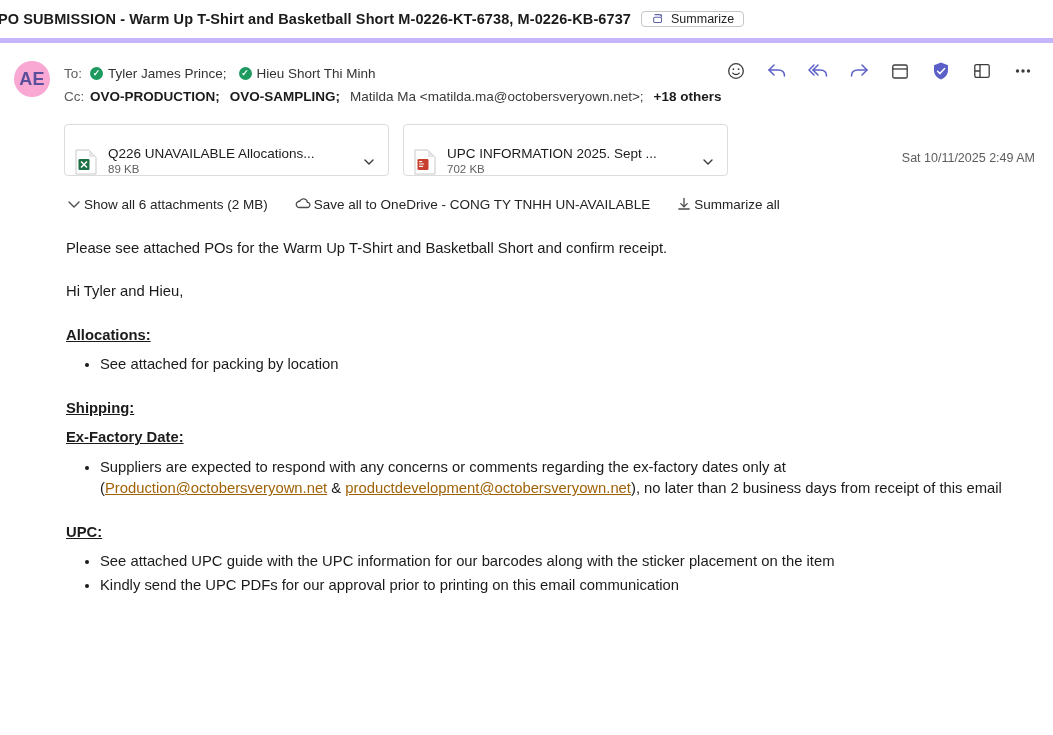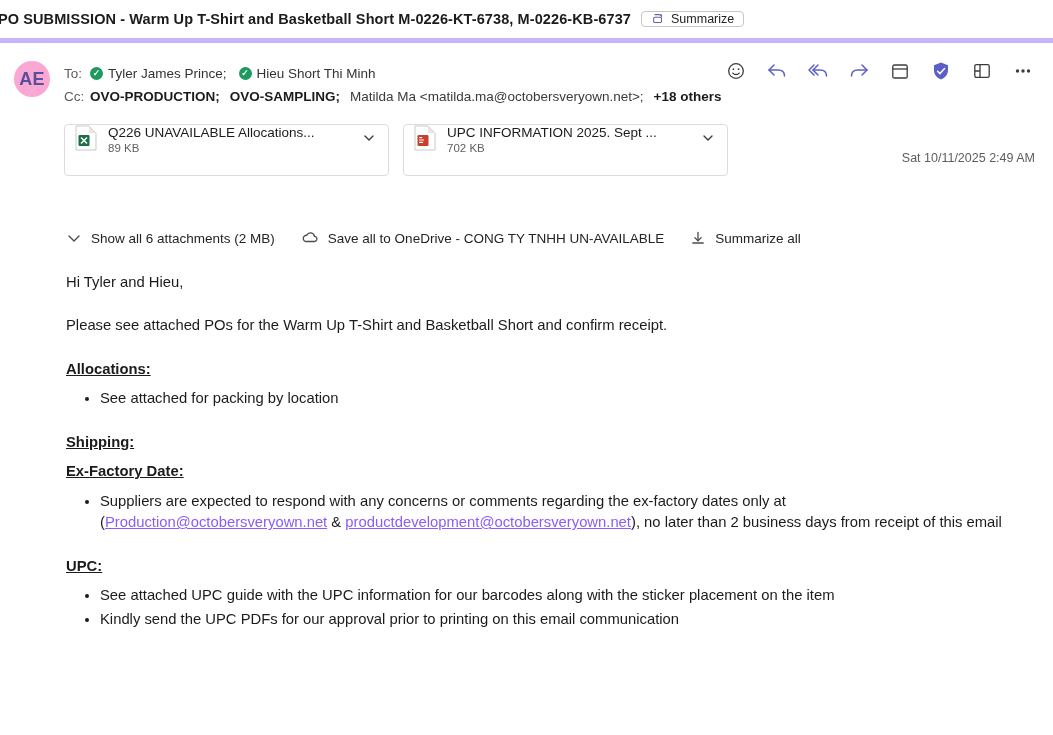--- a/index.html
+++ b/index.html
@@ -109,21 +109,21 @@
     white-space: nowrap;
   }
 
   
   .attach-row { display: flex; gap: 14px; margin: 20px 0 0 50px; }
   .attach {
     width: 325px; height: 52px;
     border: 1px solid #dcdcdc;
     border-radius: 4px;
     background: #ffffff;
-    display: flex; align-items: flex-start;
+    display: flex; align-items: flex-end;
     padding: 0 6px 0 10px;
   }
   .att-ico {
     width: 22px; height: 26px; flex: 0 0 22px;
     margin-right: 11px;
     display: flex; align-items: center; justify-content: center;
   }
   .att-text { flex: 1 1 auto; min-width: 0; }
   .att-name {
     font-size: 13.5px; color: #1b1b1b;
@@ -135,41 +135,41 @@
     display: flex; align-items: center; justify-content: center;
     color: #3c3c3c; cursor: pointer;
   }
 
   
   .att-links {
     display: flex; align-items: center; gap: 26px;
     margin: 20px 0 0 52px;
     font-size: 13.5px; color: #242424;
   }
-  .att-link { display: inline-flex; align-items: center; gap: 9px; cursor: pointer; margin-top: 34px; }
+  .att-link { display: inline-flex; align-items: center; gap: 2px; cursor: pointer; }
   .att-link svg { display: block; color: #4b4b4b; }
 
   
   .body {
     margin: 26px 0 0 52px;
     padding-right: 18px;
     font-size: 14.8px;
     line-height: 1.45;
     color: #1b1b1b;
   }
   .body p { margin: 0 0 22px 0; }
   .sec-head {
     font-weight: 700;
     text-decoration: underline;
     margin: 0 0 8px 0;
   }
   .body ul { margin: 0 0 22px 0; padding-left: 34px; }
   .body li { margin: 0 0 2px 0; }
   a.link {
-    color: #8b5cf6;
+    color: #a16207;
   }
   a.blue {
     color: #2a61c4;
     text-decoration: underline;
   }
 </style>
 </head>
 <body>
 
 <div class="subject-bar">
@@ -342,22 +342,22 @@
           <path d="M8 2.5v8"></path>
           <path d="M4.8 7.6L8 10.8l3.2-3.2"></path>
           <path d="M2.8 13h10.4"></path>
         </svg>
       </span>
       <span>Summarize all</span>
     </div>
   </div>
 
   <div class="body">
+    <p>Please see attached POs for the Warm Up T-Shirt and Basketball Short and confirm receipt.</p>
     <p>Hi Tyler and Hieu,</p>
-    <p>Please see attached POs for the Warm Up T-Shirt and Basketball Short and confirm receipt.</p>
 
     <div class="sec-head">Allocations:</div>
     <ul>
       <li>See attached for packing by location</li>
     </ul>
 
     <div class="sec-head">Shipping:</div>
 
     <div class="sec-head">Ex-Factory Date:</div>
     <ul>

